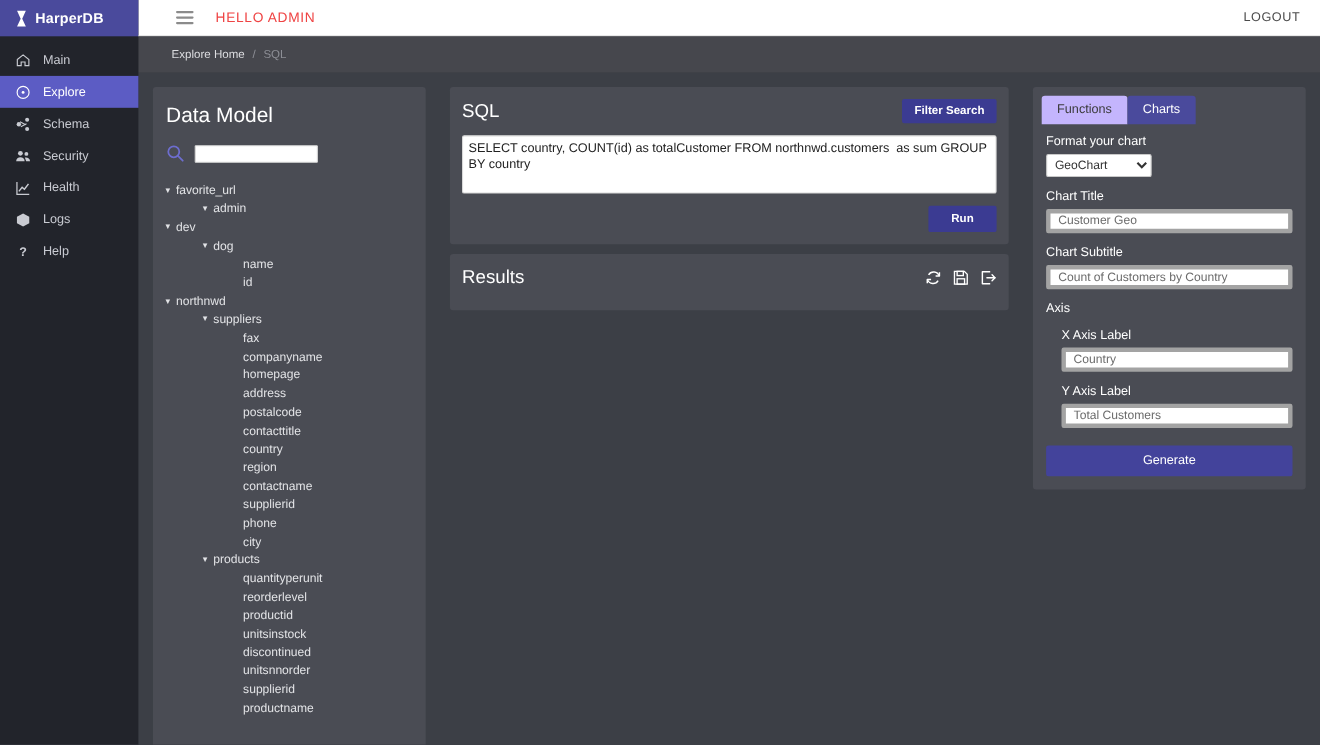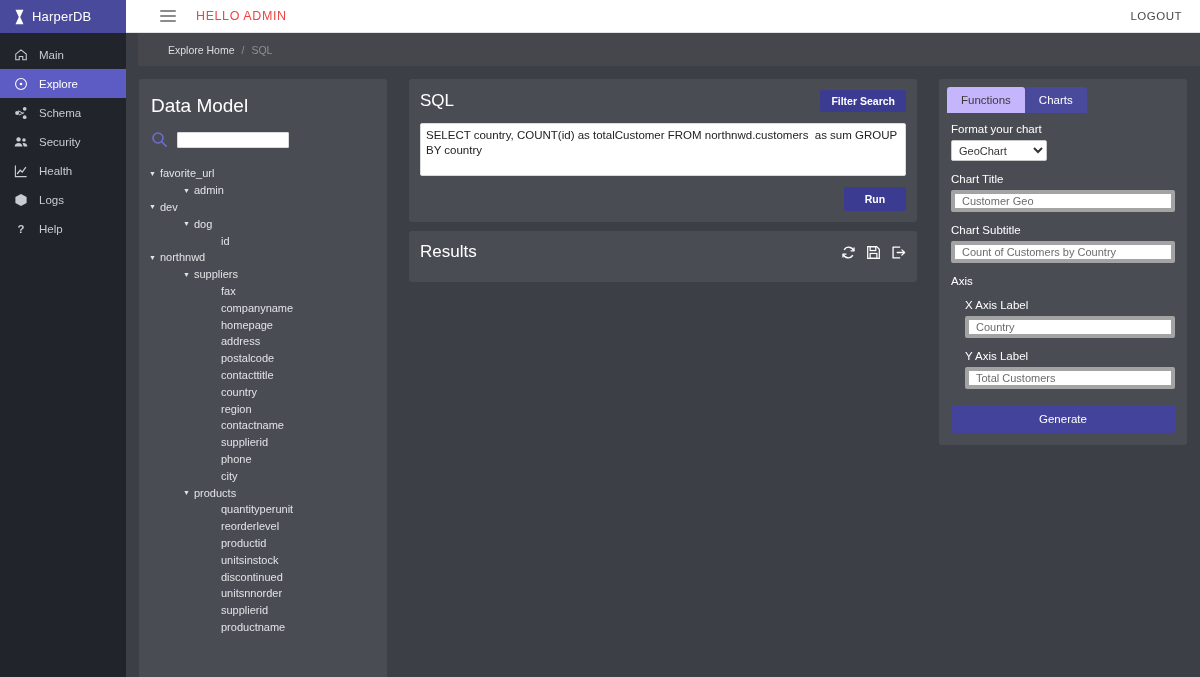--- a/index.html
+++ b/index.html
@@ -21,21 +21,21 @@
   .brand {
     height: 33px;
     background: #4a4a9c;
     display: flex; align-items: center;
     padding-left: 14px;
     gap: 7px;
   }
   .brand-logo { width: 11px; height: 16px; position: relative; flex: 0 0 11px; }
   .brand-logo svg { display: block; }
   .brand-name {
-    color: #ffffff; font-size: 13px; font-weight: normal;
+    color: #ffffff; font-size: 13px; font-weight: bold;
     letter-spacing: .2px; white-space: nowrap;
   }
   .nav { padding-top: 7px; }
   .nav-item {
     display: flex; align-items: center;
     height: 29px; padding-left: 14px; gap: 11px;
     color: #c9cbd2; font-size: 11.5px;
     cursor: pointer;
   }
   .nav-item.active { background: #5c5cc4; color: #fff; }
@@ -60,21 +60,20 @@
   }
   .logout {
     margin-left: auto; color: #4a4a4a;
     font-size: 11.5px; letter-spacing: .5px; cursor: pointer;
   }
   .breadcrumbbar {
     height: 33px; background: #46474d;
     display: flex; align-items: center;
     padding-left: 30px; gap: 7px;
     flex: 0 0 33px;
-    margin-left: 12px;
   }
   .crumb { color: #dcdde0; font-size: 10.5px; cursor: pointer; }
   .crumb-sep { color: #8d8f96; font-size: 10.5px; }
   .crumb.current { color: #8d8f96; cursor: default; }
 
   
   .content {
     flex: 1 1 auto; position: relative;
     background: #3c3f46;
     padding: 13px;
@@ -299,20 +298,23 @@
               <span class="caret">▼</span>
               <span>admin</span>
             </div>
             <div class="tree-node lvl-0">
               <span class="caret">▼</span>
               <span>dev</span>
             </div>
             <div class="tree-node lvl-1">
               <span class="caret">▼</span>
               <span>dog</span>
+            </div>
+            <div class="tree-node lvl-2">
+              <span>name</span>
             </div>
             <div class="tree-node lvl-2">
               <span>id</span>
             </div>
             <div class="tree-node lvl-0">
               <span class="caret">▼</span>
               <span>northnwd</span>
             </div>
             <div class="tree-node lvl-1">
               <span class="caret">▼</span>

